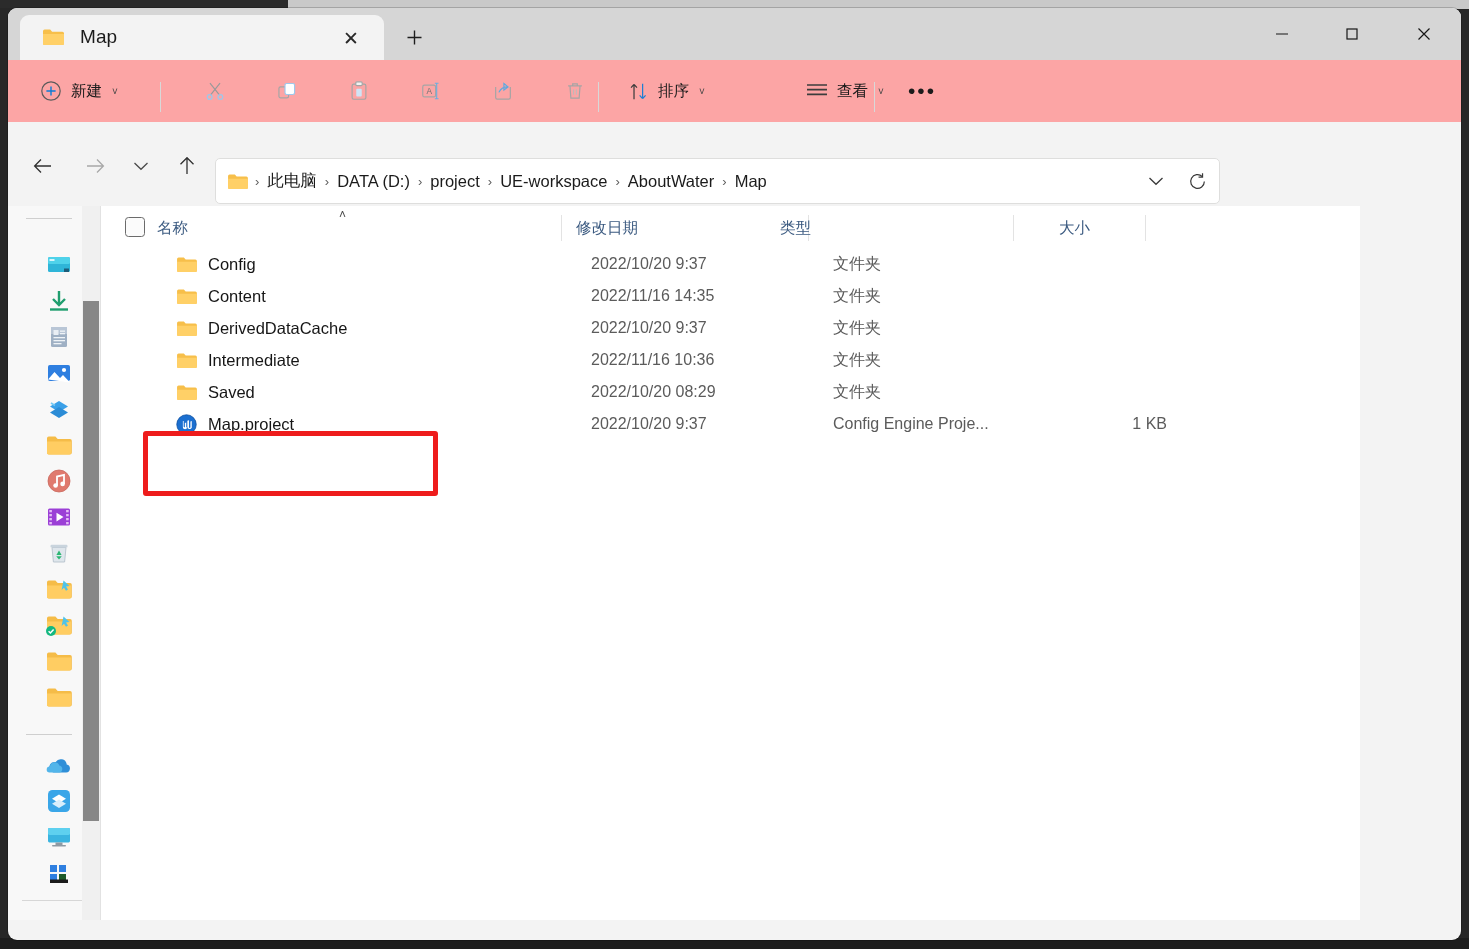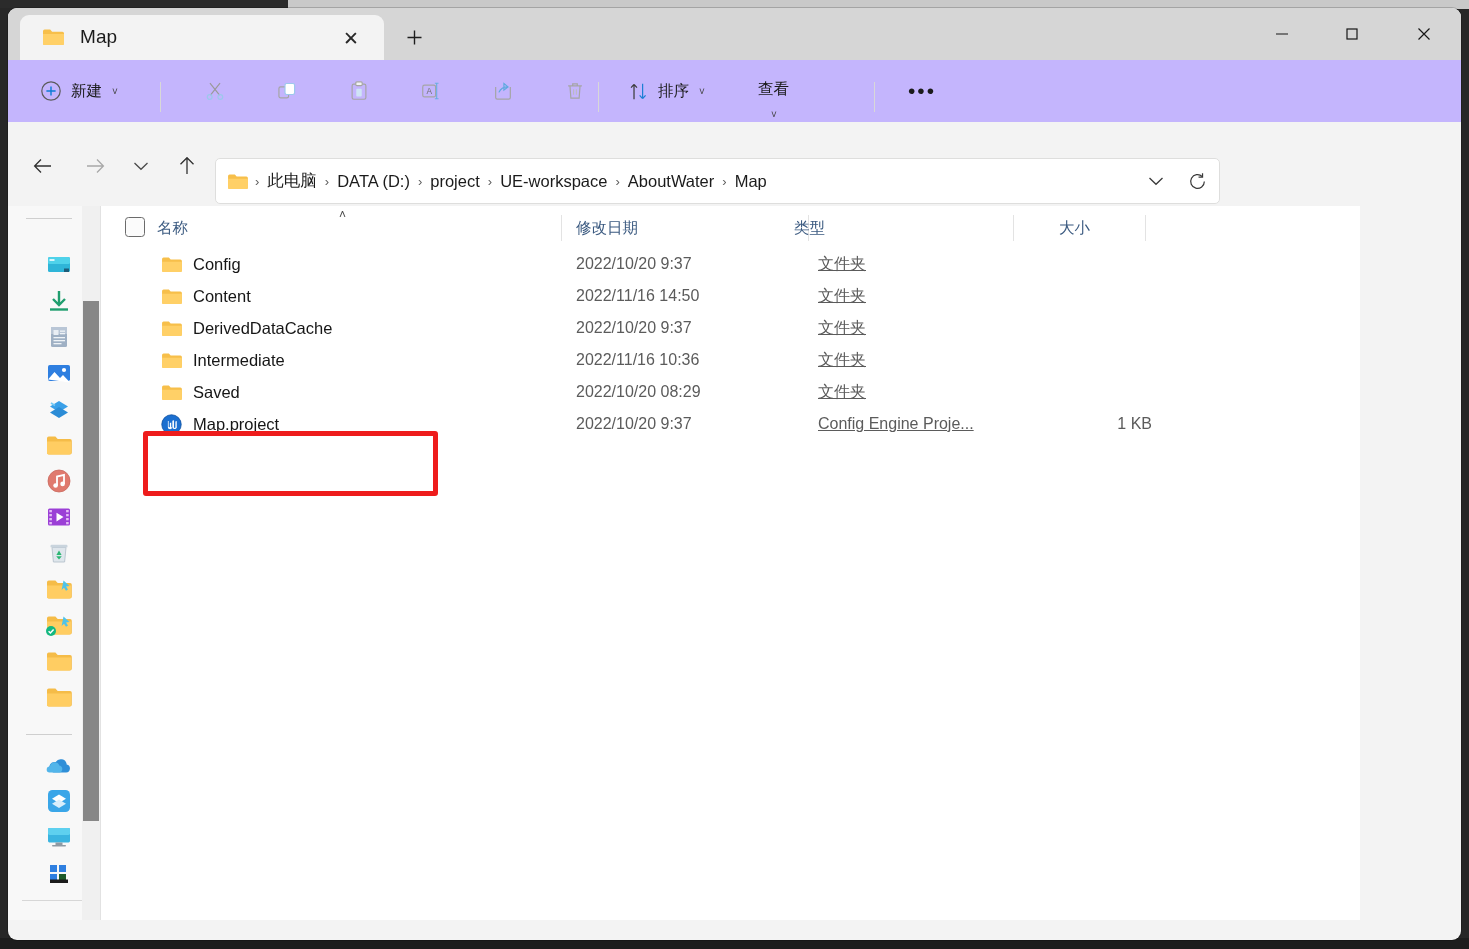--- a/index.html
+++ b/index.html
@@ -78,21 +78,21 @@
   .winbtn {
     width: 70px; height: 52px;
     display: flex; align-items: center; justify-content: center;
     color: #171717;
   }
   #win-close { width: 74px; }
 
   
   #cmdbar {
     position: absolute; left: 0; top: 52px; width: 1453px; height: 62px;
-    background: #c4b5fd;
+    background: #fca5a5;
   }
   .cbtn {
     position: absolute; top: 10px; height: 42px;
     display: flex; align-items: center; gap: 9px;
     padding: 0 10px;
     border-radius: 5px;
     color: #1b1b1b; font-size: 15.5px;
     white-space: nowrap;
   }
   .cdiv {
@@ -200,35 +200,35 @@
     border: 1.6px solid #6b6b6b; border-radius: 3.5px;
     background: #fbfbfb;
   }
   #sort-caret {
     position: absolute; left: 238px; top: 2px;
     font-size: 12px; color: #4a4a4a;
   }
   #rows { position: absolute; left: 0; top: 42px; width: 1360px; }
   .row {
     position: relative; height: 32px;
-    display: flex; align-items: center;
+    display: flex; align-items: center; margin-left: 15px;
   }
   .c-name {
     position: absolute; left: 60px;
     display: flex; align-items: center; gap: 11px;
     font-size: 16.5px; color: #161616;
     white-space: nowrap;
   }
   .c-date {
     position: absolute; left: 475px;
     font-size: 16px; color: #5b5b5b; white-space: nowrap;
   }
   .c-type {
     position: absolute; left: 717px;
-    font-size: 16px; color: #5b5b5b; white-space: nowrap; text-decoration: underline;
+    font-size: 16px; color: #5b5b5b; white-space: nowrap;
   }
   .c-size {
     position: absolute; left: 991px; width: 60px;
     text-align: right;
     font-size: 16px; color: #5b5b5b; white-space: nowrap;
   }
   .folder-glyph { width: 21px; height: 17px; flex: 0 0 auto; }
   .ue-glyph { width: 21px; height: 21px; flex: 0 0 auto; }
 
   
@@ -389,21 +389,21 @@
 
     <div class="cbtn" style="left:610px;">
       <svg width="21" height="21" viewBox="0 0 22 22">
         <path d="M6.3 19V3.5M6.3 3.5L3.2 7M6.3 3.5L9.4 7" stroke="#3c3c3c" stroke-width="1.3" fill="none"></path>
         <path d="M15.3 3v15.5M15.3 18.5l3.1-3.5M15.3 18.5l-3.1-3.5" stroke="#1d7fd4" stroke-width="1.3" fill="none"></path>
       </svg>
       <span>排序</span>
       <span class="chev">˅</span>
     </div>
 
-    <div class="cbtn" style="left:740px;flex-direction:column;">
+    <div class="cbtn" style="left:788px;">
       <svg width="22" height="16" viewBox="0 0 22 16">
         <path d="M1 2h20M1 6.7h20M1 11.4h20" stroke="#3c3c3c" stroke-width="1.7"></path>
       </svg>
       <span>查看</span>
       <span class="chev">˅</span>
     </div>
 
     <div class="cdiv" style="left:866px;"></div>
 
     <div class="cbtn" style="left:882px;width:44px;justify-content:center;font-size:21px;letter-spacing:2px;line-height:10px;">•••</div>
@@ -624,21 +624,21 @@
 
     <div id="colheader">
       <div id="selectall-box"></div>
       <div class="col-label" style="left:56px;">名称</div>
       <div id="sort-caret">˄</div>
 
       <div class="col-divider" style="left:460px;"></div>
       <div class="col-label" style="left:475px;">修改日期</div>
 
       <div class="col-divider" style="left:707px;"></div>
-      <div class="col-label" style="left:693px;">类型</div>
+      <div class="col-label" style="left:679px;">类型</div>
 
       <div class="col-divider" style="left:912px;"></div>
       <div class="col-label" style="left:958px;">大小</div>
 
       <div class="col-divider" style="left:1044px;"></div>
     </div>
 
     <div id="rows">
 
       <div class="row">
@@ -659,21 +659,21 @@
       <div class="row">
         <div class="c-name">
           <span class="folder-glyph">
             <svg width="21" height="17" viewBox="0 0 22 18">
               <path d="M1 3.2a1.6 1.6 0 0 1 1.6-1.6h5.6l1.9 2.1h10.3a1.6 1.6 0 0 1 1.6 1.6v10.1a1.6 1.6 0 0 1-1.6 1.6H2.6A1.6 1.6 0 0 1 1 15.4z" fill="#f7bf4a"></path>
               <path d="M1 6.1h21v9.3a1.6 1.6 0 0 1-1.6 1.6H2.6A1.6 1.6 0 0 1 1 15.4z" fill="#ffd067"></path>
             </svg>
           </span>
           <span>Content</span>
         </div>
-        <div class="c-date">2022/11/16 14:50</div>
+        <div class="c-date">2022/11/16 14:35</div>
         <div class="c-type">文件夹</div>
         <div class="c-size"></div>
       </div>
 
       <div class="row">
         <div class="c-name">
           <span class="folder-glyph">
             <svg width="21" height="17" viewBox="0 0 22 18">
               <path d="M1 3.2a1.6 1.6 0 0 1 1.6-1.6h5.6l1.9 2.1h10.3a1.6 1.6 0 0 1 1.6 1.6v10.1a1.6 1.6 0 0 1-1.6 1.6H2.6A1.6 1.6 0 0 1 1 15.4z" fill="#f7bf4a"></path>
               <path d="M1 6.1h21v9.3a1.6 1.6 0 0 1-1.6 1.6H2.6A1.6 1.6 0 0 1 1 15.4z" fill="#ffd067"></path>

